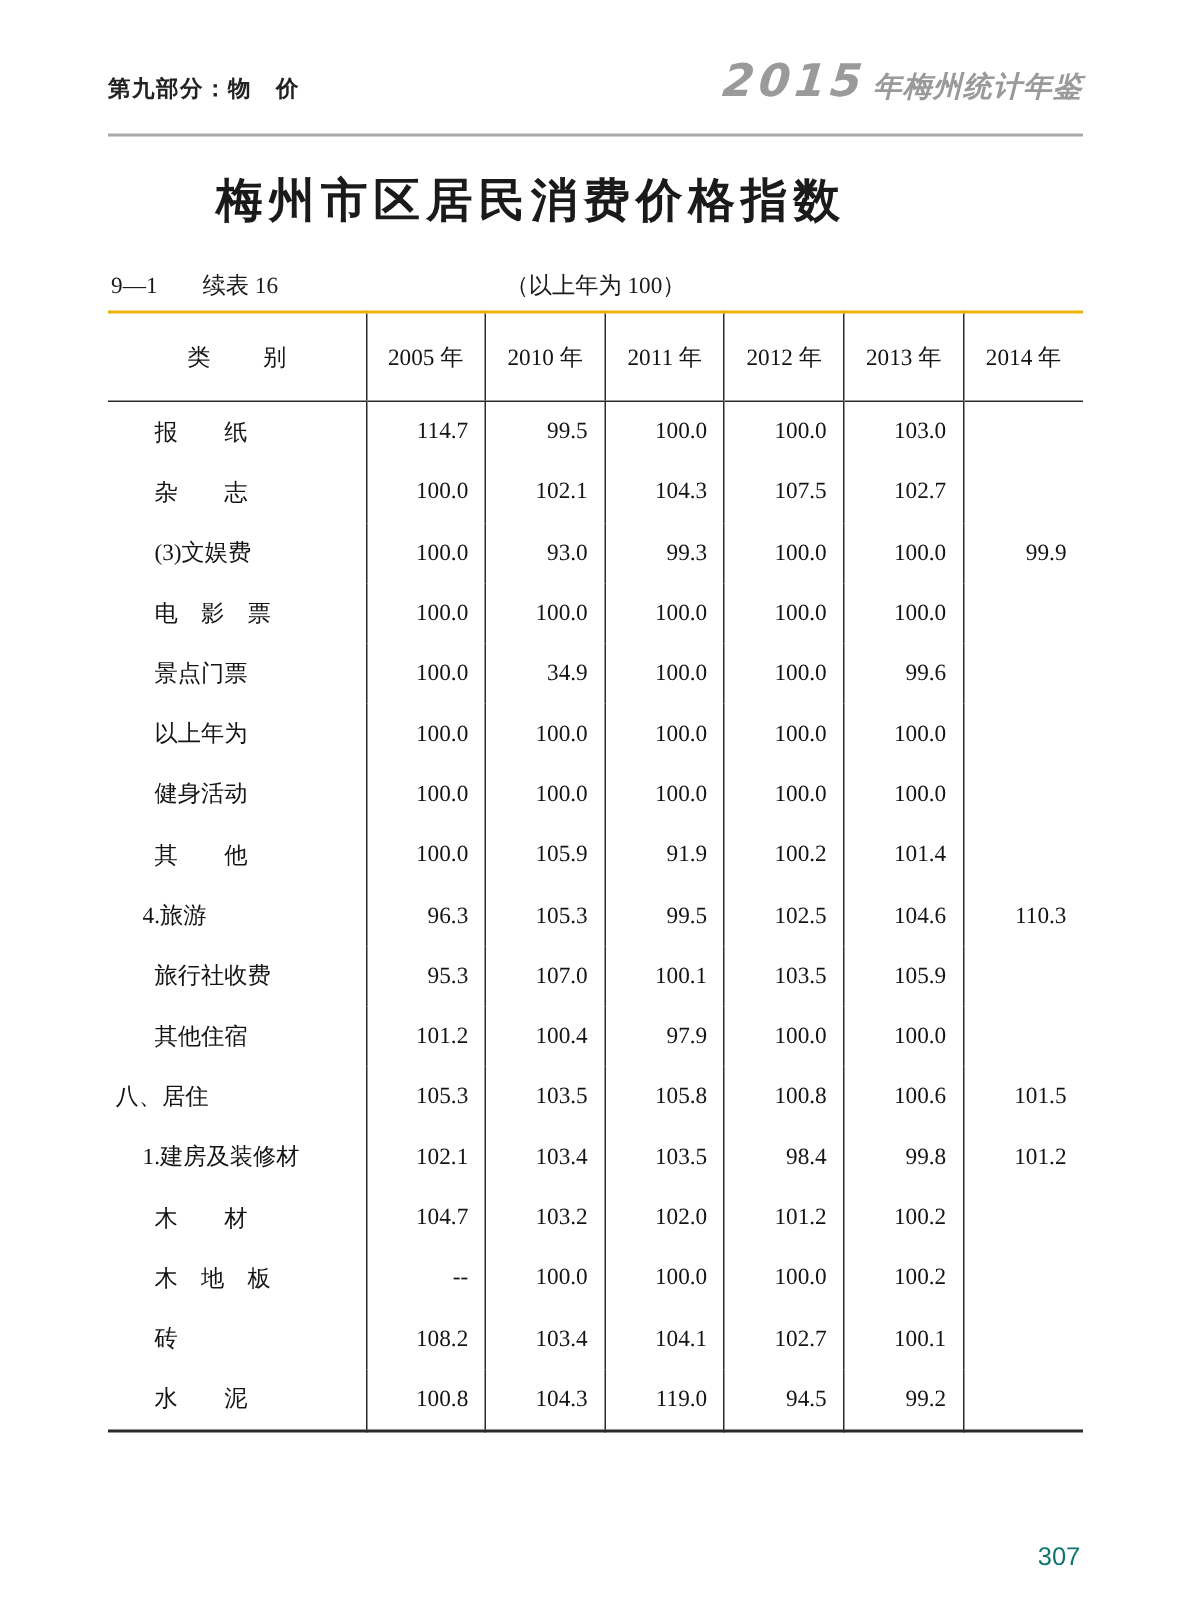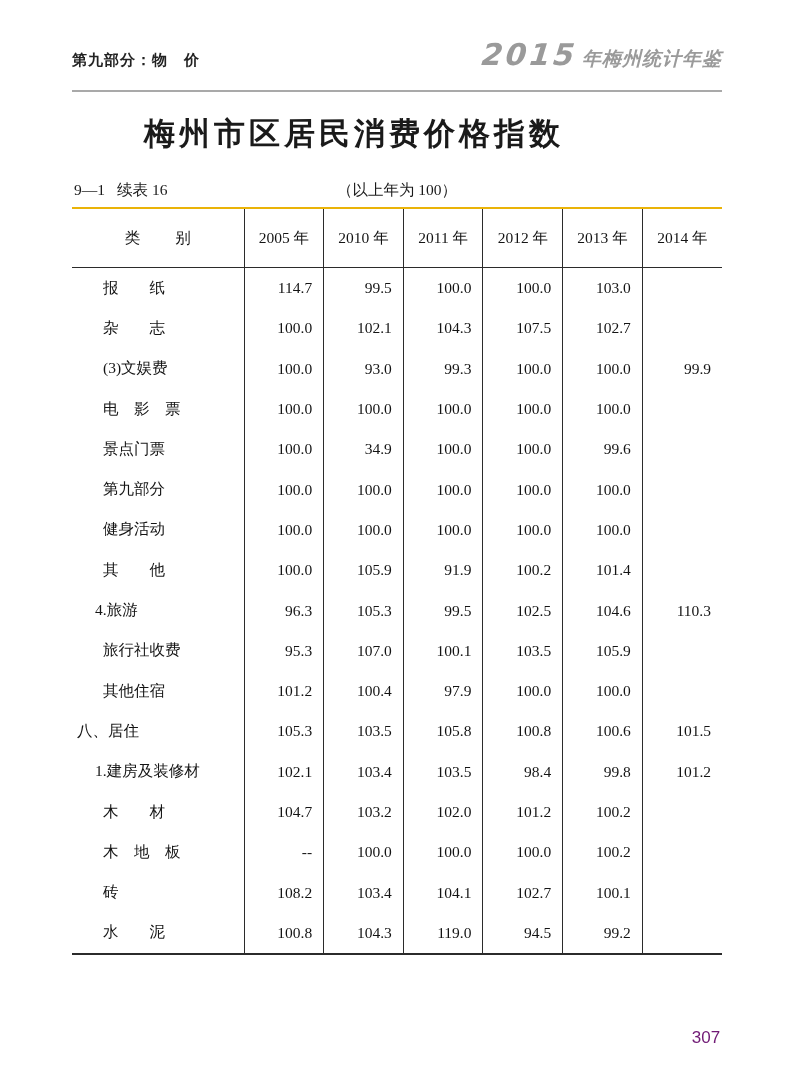--- a/index.html
+++ b/index.html
@@ -32,21 +32,21 @@
 
   
   .doc-title{
     position:absolute;top:113px;left:0;width:708px;text-align:center;
     font-size:31px;font-weight:bold;letter-spacing:4px;
   }
 
   
   .table-meta{position:absolute;top:178px;left:72px;width:650px;height:26px;font-size:15.5px;}
   .meta-left{position:absolute;left:2px;bottom:3px;}
-  .meta-no{margin-right:12px;}
+  .meta-no{margin-right:30px;}
   .meta-center{position:absolute;left:0;width:100%;text-align:center;bottom:3px;}
 
   
   table.price-table{
     position:absolute;top:207px;left:72px;width:650px;
     border-collapse:collapse;table-layout:fixed;
     font-size:15.5px;color:#141414;
     border-top:2px solid #eab308;border-bottom:2px solid #2b2b2b;
   }
   col.c-cat{width:172px;}
@@ -60,21 +60,21 @@
   td.num{text-align:right;padding-right:11px;}
   td.cat{text-align:left;}
   .indent0{padding-left:5px;}
   .indent1{padding-left:23px;}
   .indent2{padding-left:31px;}
   .spread-head{display:inline-block;width:66px;text-align:justify;text-align-last:justify;}
 
   
   .page-number{
     position:absolute;top:1028px;left:686px;width:40px;text-align:center;
-    font-family:"Liberation Sans","DejaVu Sans",sans-serif;font-size:17px;color:#701a75;
+    font-family:"Liberation Sans","DejaVu Sans",sans-serif;font-size:17px;color:#0f766e;
   }
 </style>
 </head>
 <body>
 
 <div class="sheet">
 
   <div class="page-header">
     <span class="header-left">第九部分：物　价</span>
     <span class="logo">
@@ -155,21 +155,21 @@
         <tr>
           <td class="cat indent2">景点门票</td>
           <td class="num">100.0</td>
           <td class="num">34.9</td>
           <td class="num">100.0</td>
           <td class="num">100.0</td>
           <td class="num">99.6</td>
           <td class="num"></td>
         </tr>
         <tr>
-          <td class="cat indent2">第九部分</td>
+          <td class="cat indent2">以上年为</td>
           <td class="num">100.0</td>
           <td class="num">100.0</td>
           <td class="num">100.0</td>
           <td class="num">100.0</td>
           <td class="num">100.0</td>
           <td class="num"></td>
         </tr>
         <tr>
           <td class="cat indent2">健身活动</td>
           <td class="num">100.0</td>

